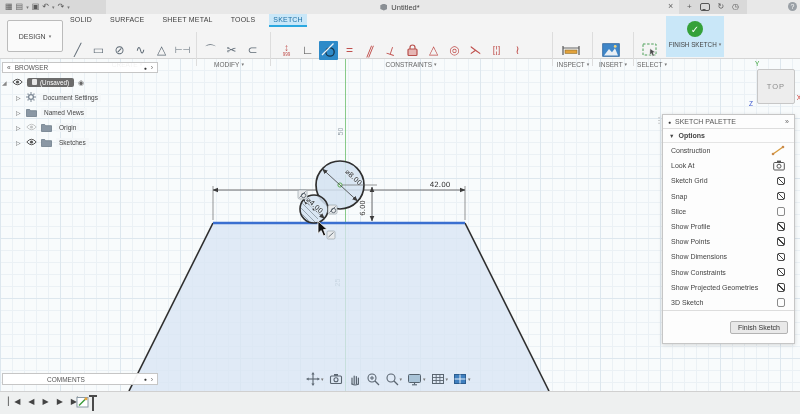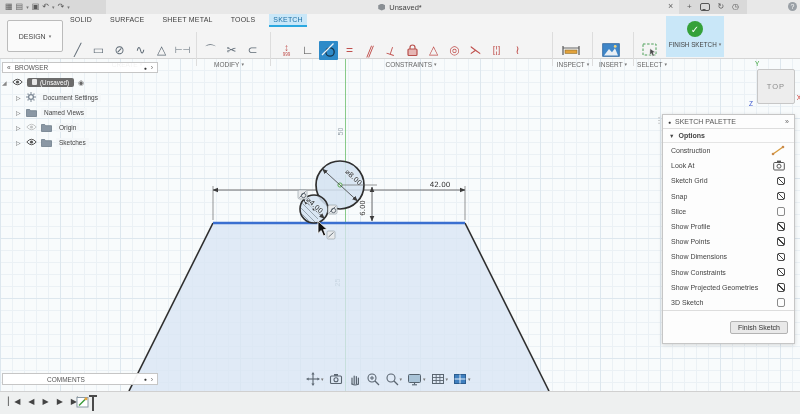--- a/index.html
+++ b/index.html
@@ -263,21 +263,21 @@
       <span class="tbi">▤</span>
         <span class="car">▾</span>
       <span class="tbi">▣</span>
       <span class="tbi">↶</span>
         <span class="car">▾</span>
       <span class="tbi">↷</span>
         <span class="car">▾</span>
     </div>
     <div class="tb-title">
       <span class="doc-ic"></span>
-      <span>Unsaved*</span>
+      <span>Untitled*</span>
     </div>
     <span class="tb-close">×</span>
     <div class="tb-right">
       <span class="tbi">+</span>
       <span class="bubble"></span>
       <span class="tbi">↻</span>
       <span class="tbi">◷</span>
     </div>
     <span class="tb-help">?</span>
   </div>

